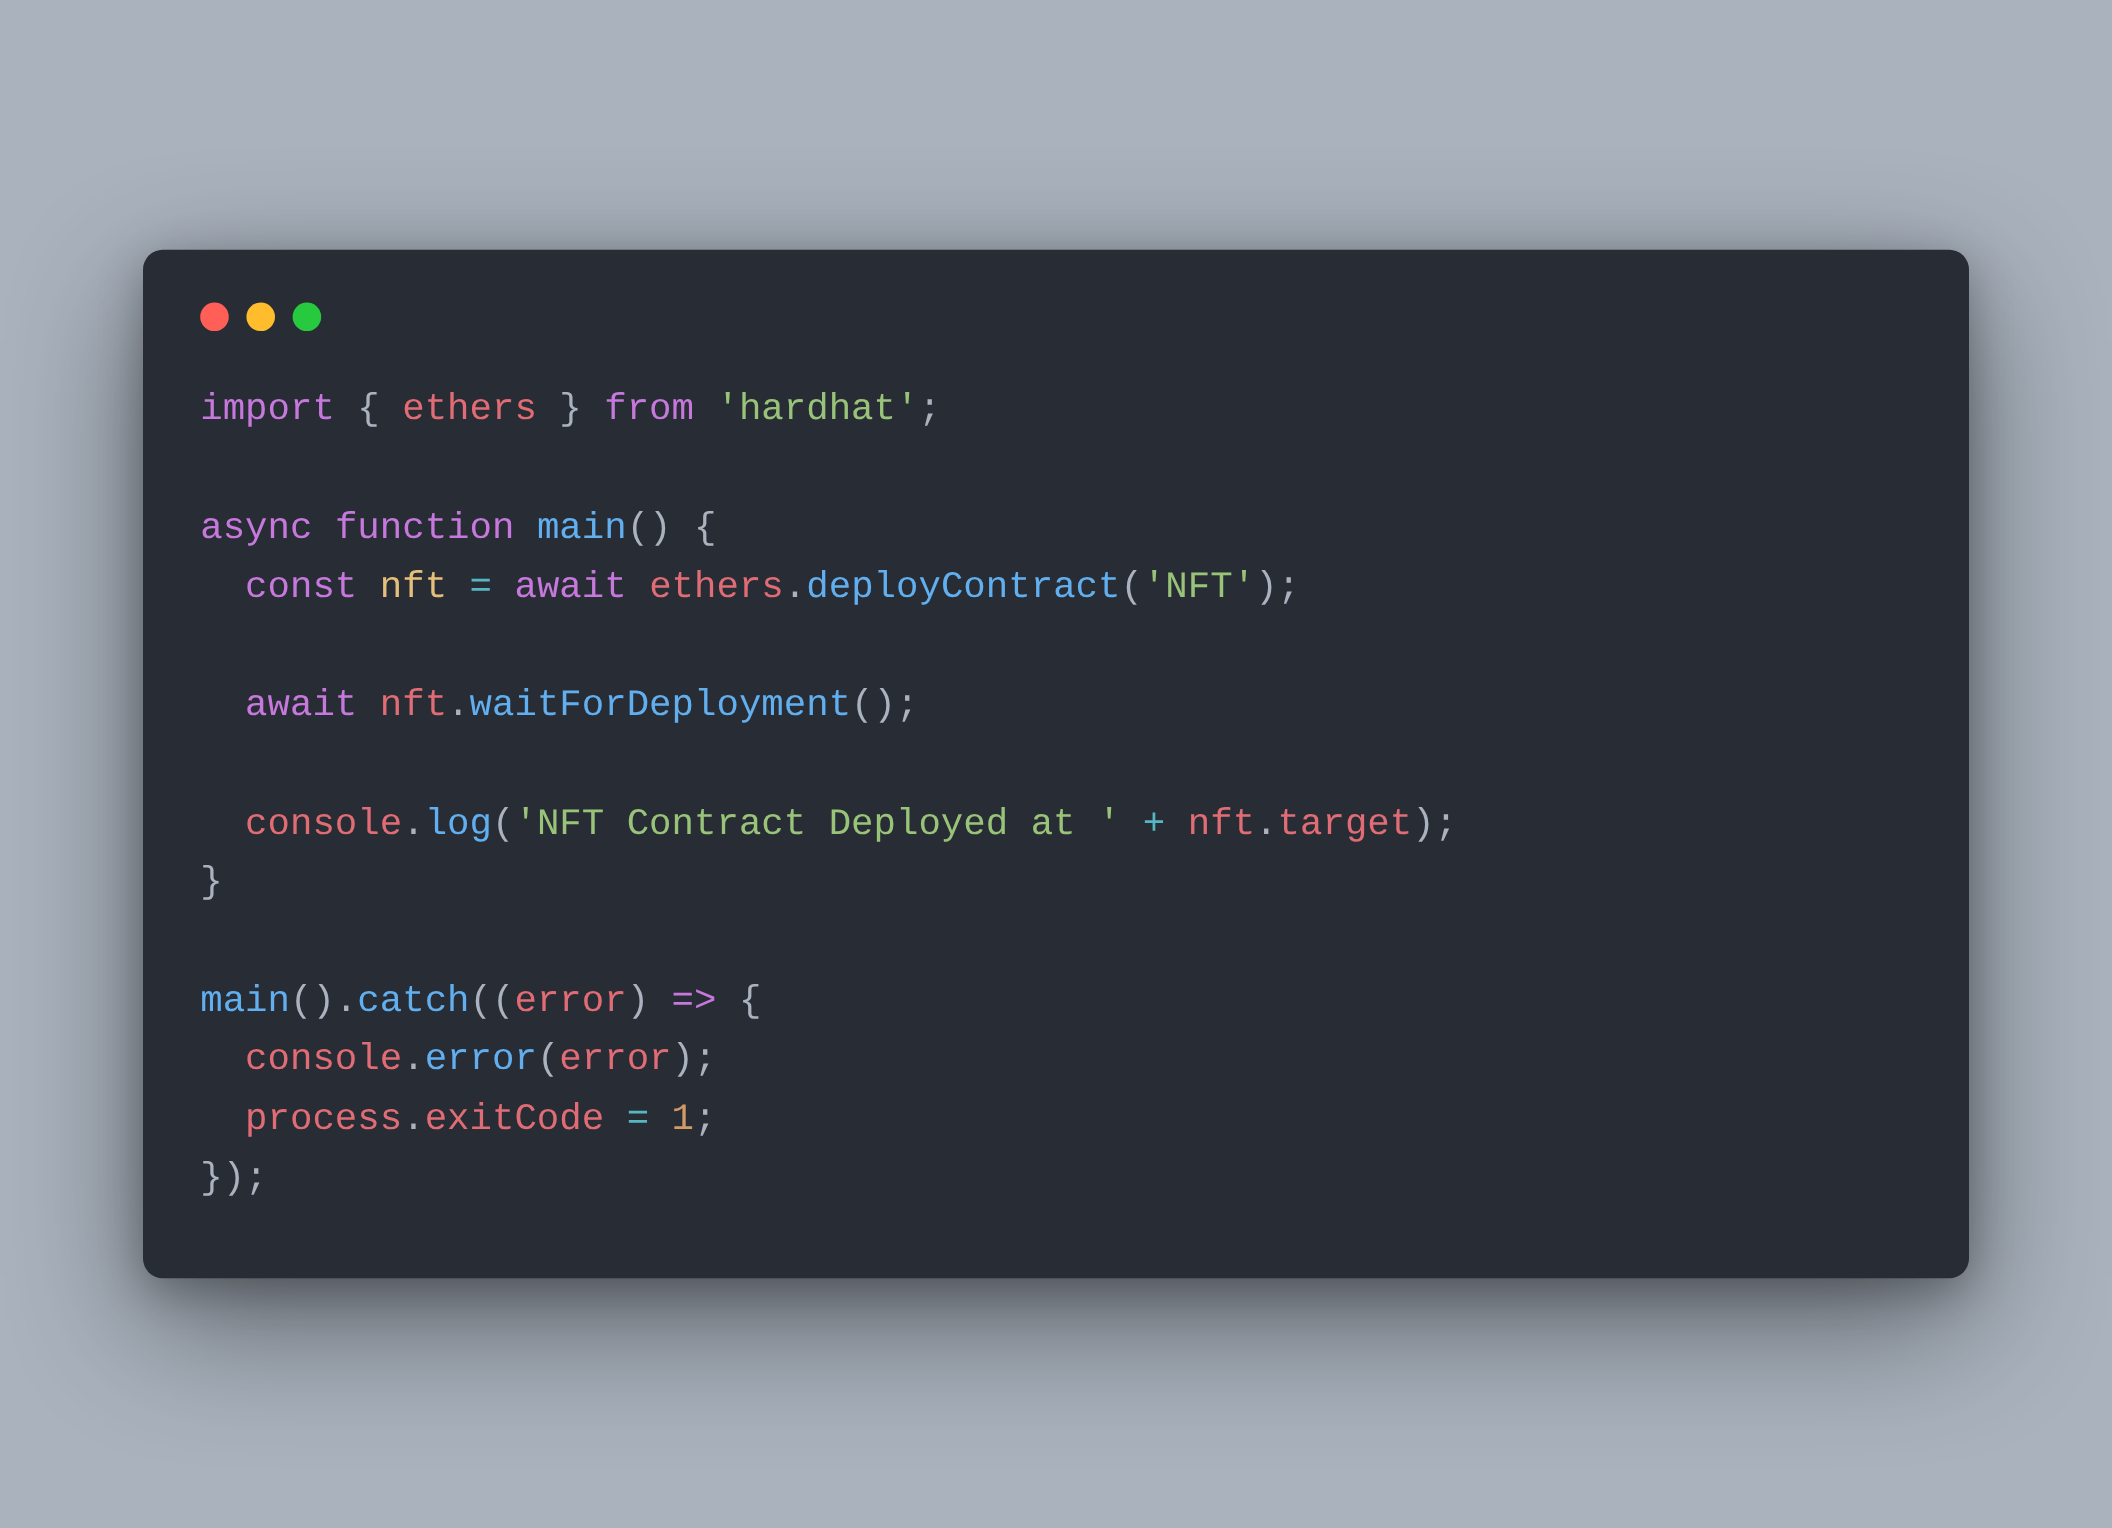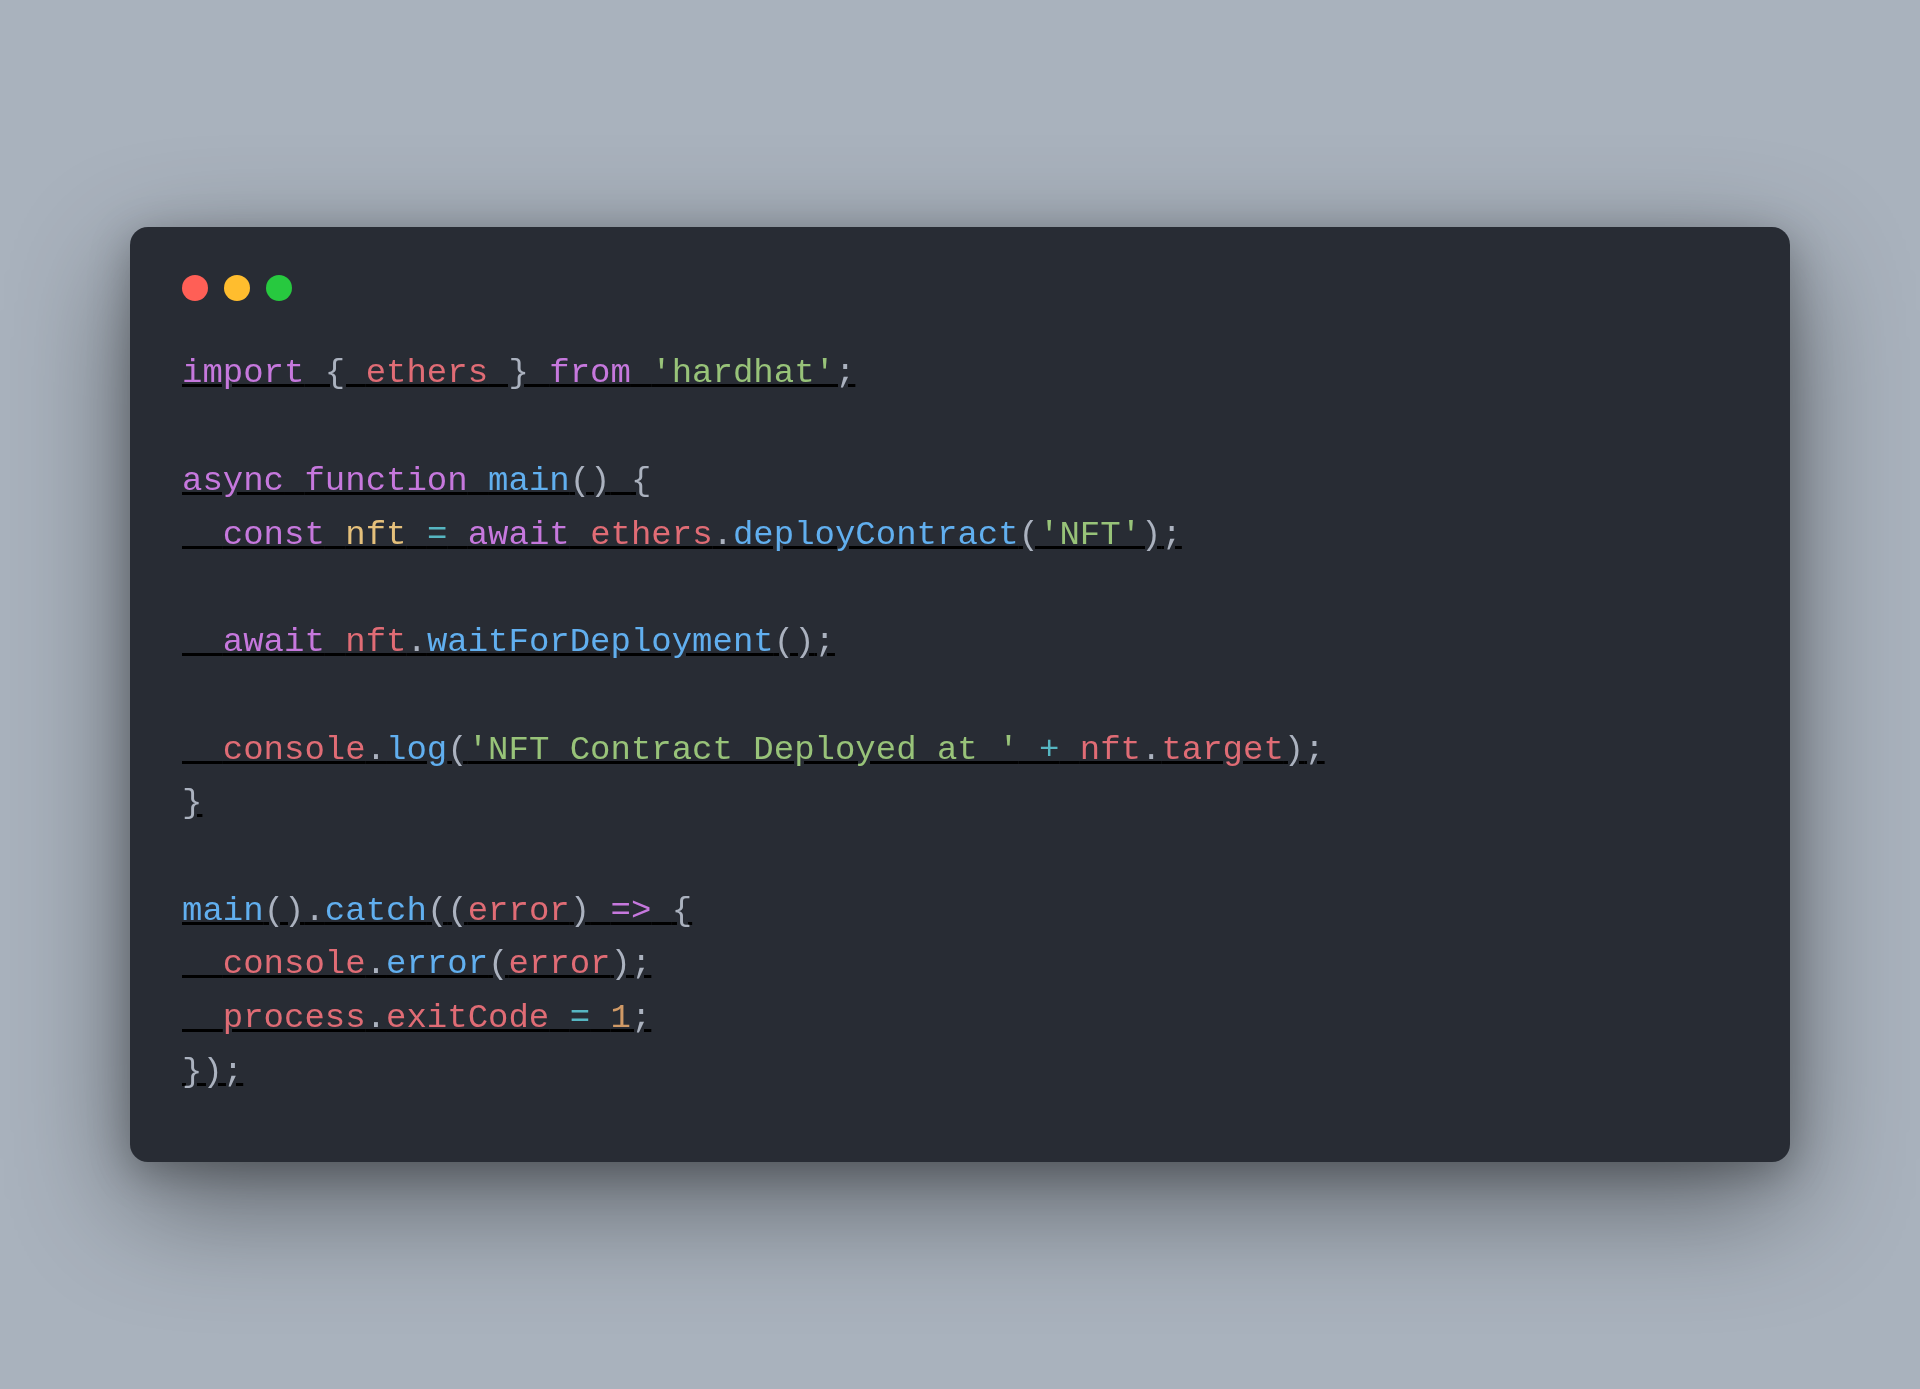--- a/index.html
+++ b/index.html
@@ -11,21 +11,20 @@
     min-height:100vh;
     font-family:ui-monospace,SFMono-Regular,Menlo,Monaco,Consolas,"Liberation Mono","Courier New",monospace;
   }
   .window{
     background:#282c34;
     width:1660px;
     border-radius:18px;
     box-shadow:0 40px 120px rgba(0,0,0,0.45),0 10px 40px rgba(0,0,0,0.25);
     padding:48px 52px 62px 52px;
     box-sizing:border-box;
-    text-decoration:underline;
   }
   .traffic{
     display:flex;
     gap:16px;
     margin-bottom:46px;
   }
   .dot{width:26px;height:26px;border-radius:50%;}
   .dot.red{background:#ff5f56;}
   .dot.yellow{background:#ffbd2e;}
   .dot.green{background:#27c93f;}

